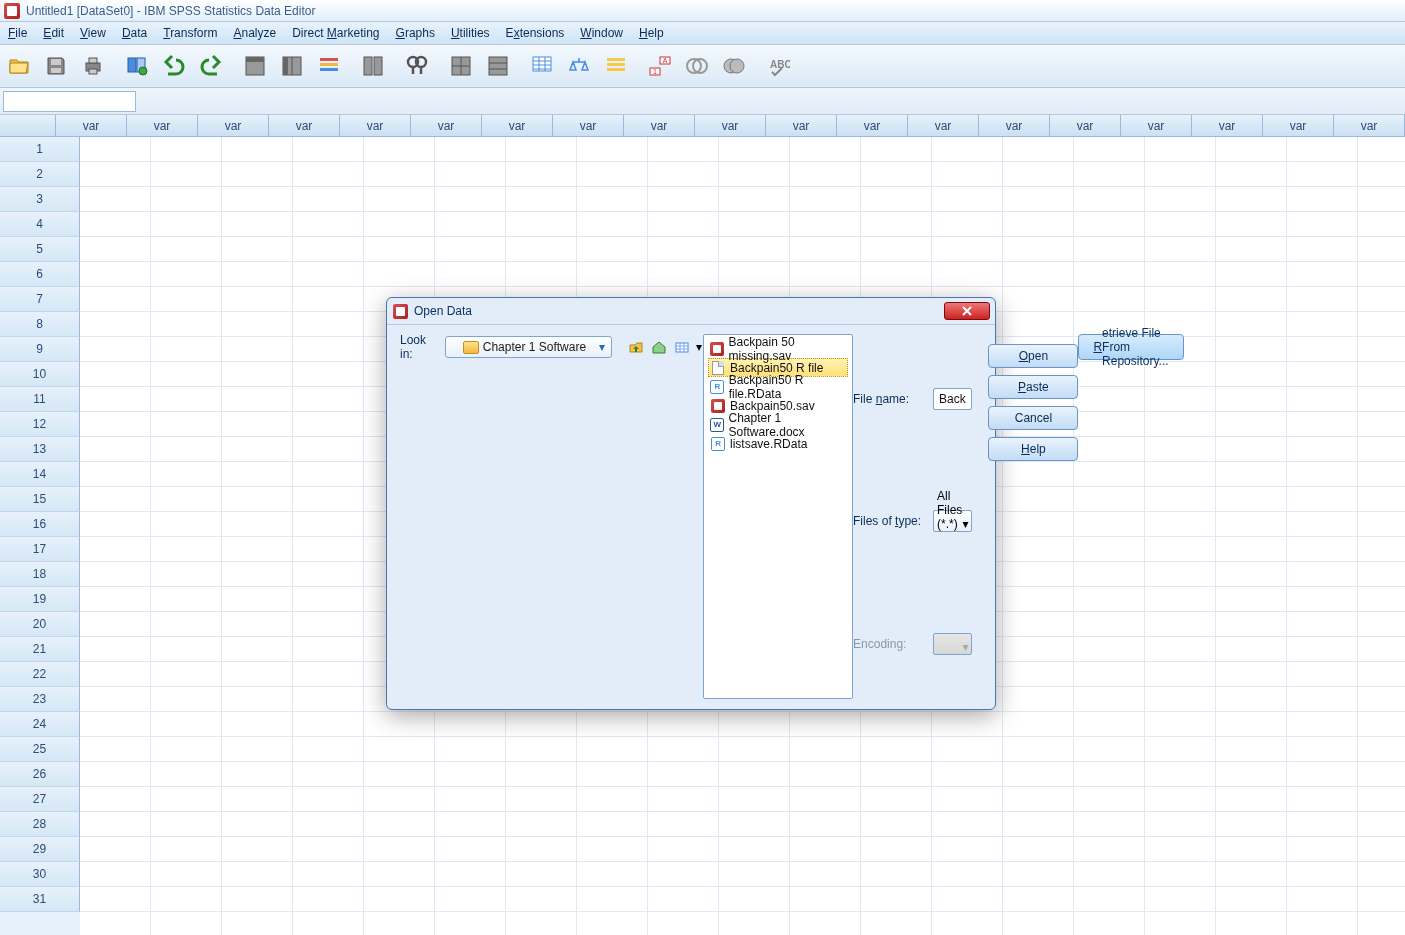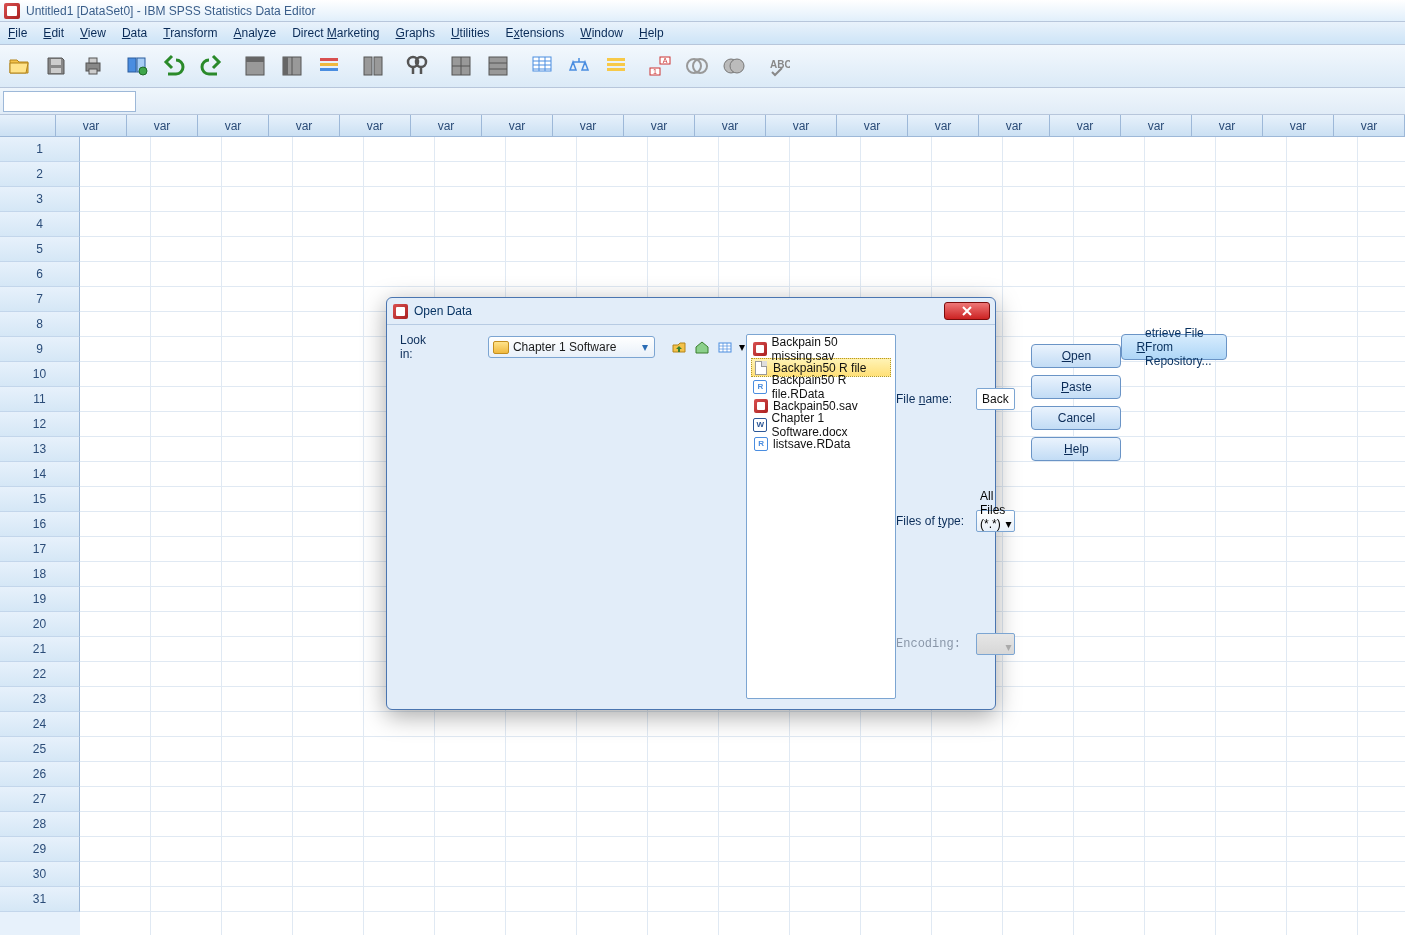--- a/index.html
+++ b/index.html
@@ -128,23 +128,22 @@
 }
 .dialog-body { flex:1; padding: 9px 13px 10px 13px; display:flex; }
 .lookin-row { display:flex; align-items:center; gap:6px; height:26px; margin-bottom:6px;}
 .lbl { color:#0c2e5a; }
 .lookin-select {
   display:flex; align-items:center; gap:4px;
   width: 180px; height:22px;
   background: linear-gradient(#fff,#e8f0f9);
   border: 1px solid #7ca5d2;
   border-radius:3px;
-  padding-left:4px;
+  padding-left:17px;
   color:#1a1a1a;
-  margin-left:43px;
 }
 .folder-icon { width:16px; height:13px; background:linear-gradient(#ffe38a,#f0b93f); border-radius:2px; border:1px solid #c48f1f;}
 .dropdown-arrow { margin-left:auto; width:18px; text-align:center; color:#2a6cb5;}
 .nav-icons { display:flex; gap:3px; margin-left:8px;}
 .nav-icons .nav { width:20px; height:20px; display:flex;align-items:center;justify-content:center;}
 
 .filelist {
   flex: 0 0 150px;
   background:#fff;
   border: 1px solid #7ca5d2;
@@ -162,21 +161,21 @@
 .fi-r { width:14px;height:14px;background:#fff;border:1px solid #4a8de0;border-radius:2px;position:relative;}
 .fi-r::after{content:"R";position:absolute;inset:0;color:#4a8de0;font-size:8px;display:flex;align-items:center;justify-content:center;font-weight:bold;}
 .fi-docx { width:14px;height:14px;background:#fff;border:1px solid #2b5797;border-radius:2px;position:relative;}
 .fi-docx::after{content:"W";position:absolute;inset:0;color:#2b5797;font-size:8px;display:flex;align-items:center;justify-content:center;font-weight:bold;}
 
 .form-rows { margin-top:10px; display:flex; gap:16px;}
 .form-left { flex:1; display:grid; grid-template-columns: 80px 1fr; row-gap:12px; align-items:center;}
 .txt-input { height:22px; border:1px solid #7ca5d2; background:#fff; padding:0 5px; font-size:12px; color:#111; width: 100%; border-radius:2px;}
 .select-input { height:22px; border:1px solid #7ca5d2; background:linear-gradient(#fff,#e8f0f9); padding:0 3px; font-size:12px; display:flex; align-items:flex-end; justify-content:space-between; border-radius:2px;}
 .select-input.disabled { background: linear-gradient(#e6e6e6,#d7d7d7); color:#888;}
-.lbl.disabled{ color:#8a97a9;font-family:Liberation Mono, monospace;}
+.lbl.disabled{ color:#8a97a9;}
 .btn-col { width:90px; display:flex; flex-direction:column; gap:7px; }
 .btn {
   height:24px; border:1px solid #6a94c6; border-radius:4px;
   background: linear-gradient(#eaf3fd,#c2dcf5);
   color:#0a2b57; display:flex; align-items:center; justify-content:center;
   font-size:12px;
 }
 .btn .ul { text-decoration: underline; }
 .hr { border:0; border-top:1px solid #b7cbe3; margin: 16px 0 10px 0;}
 .repo-row { display:flex; justify-content:center;}

